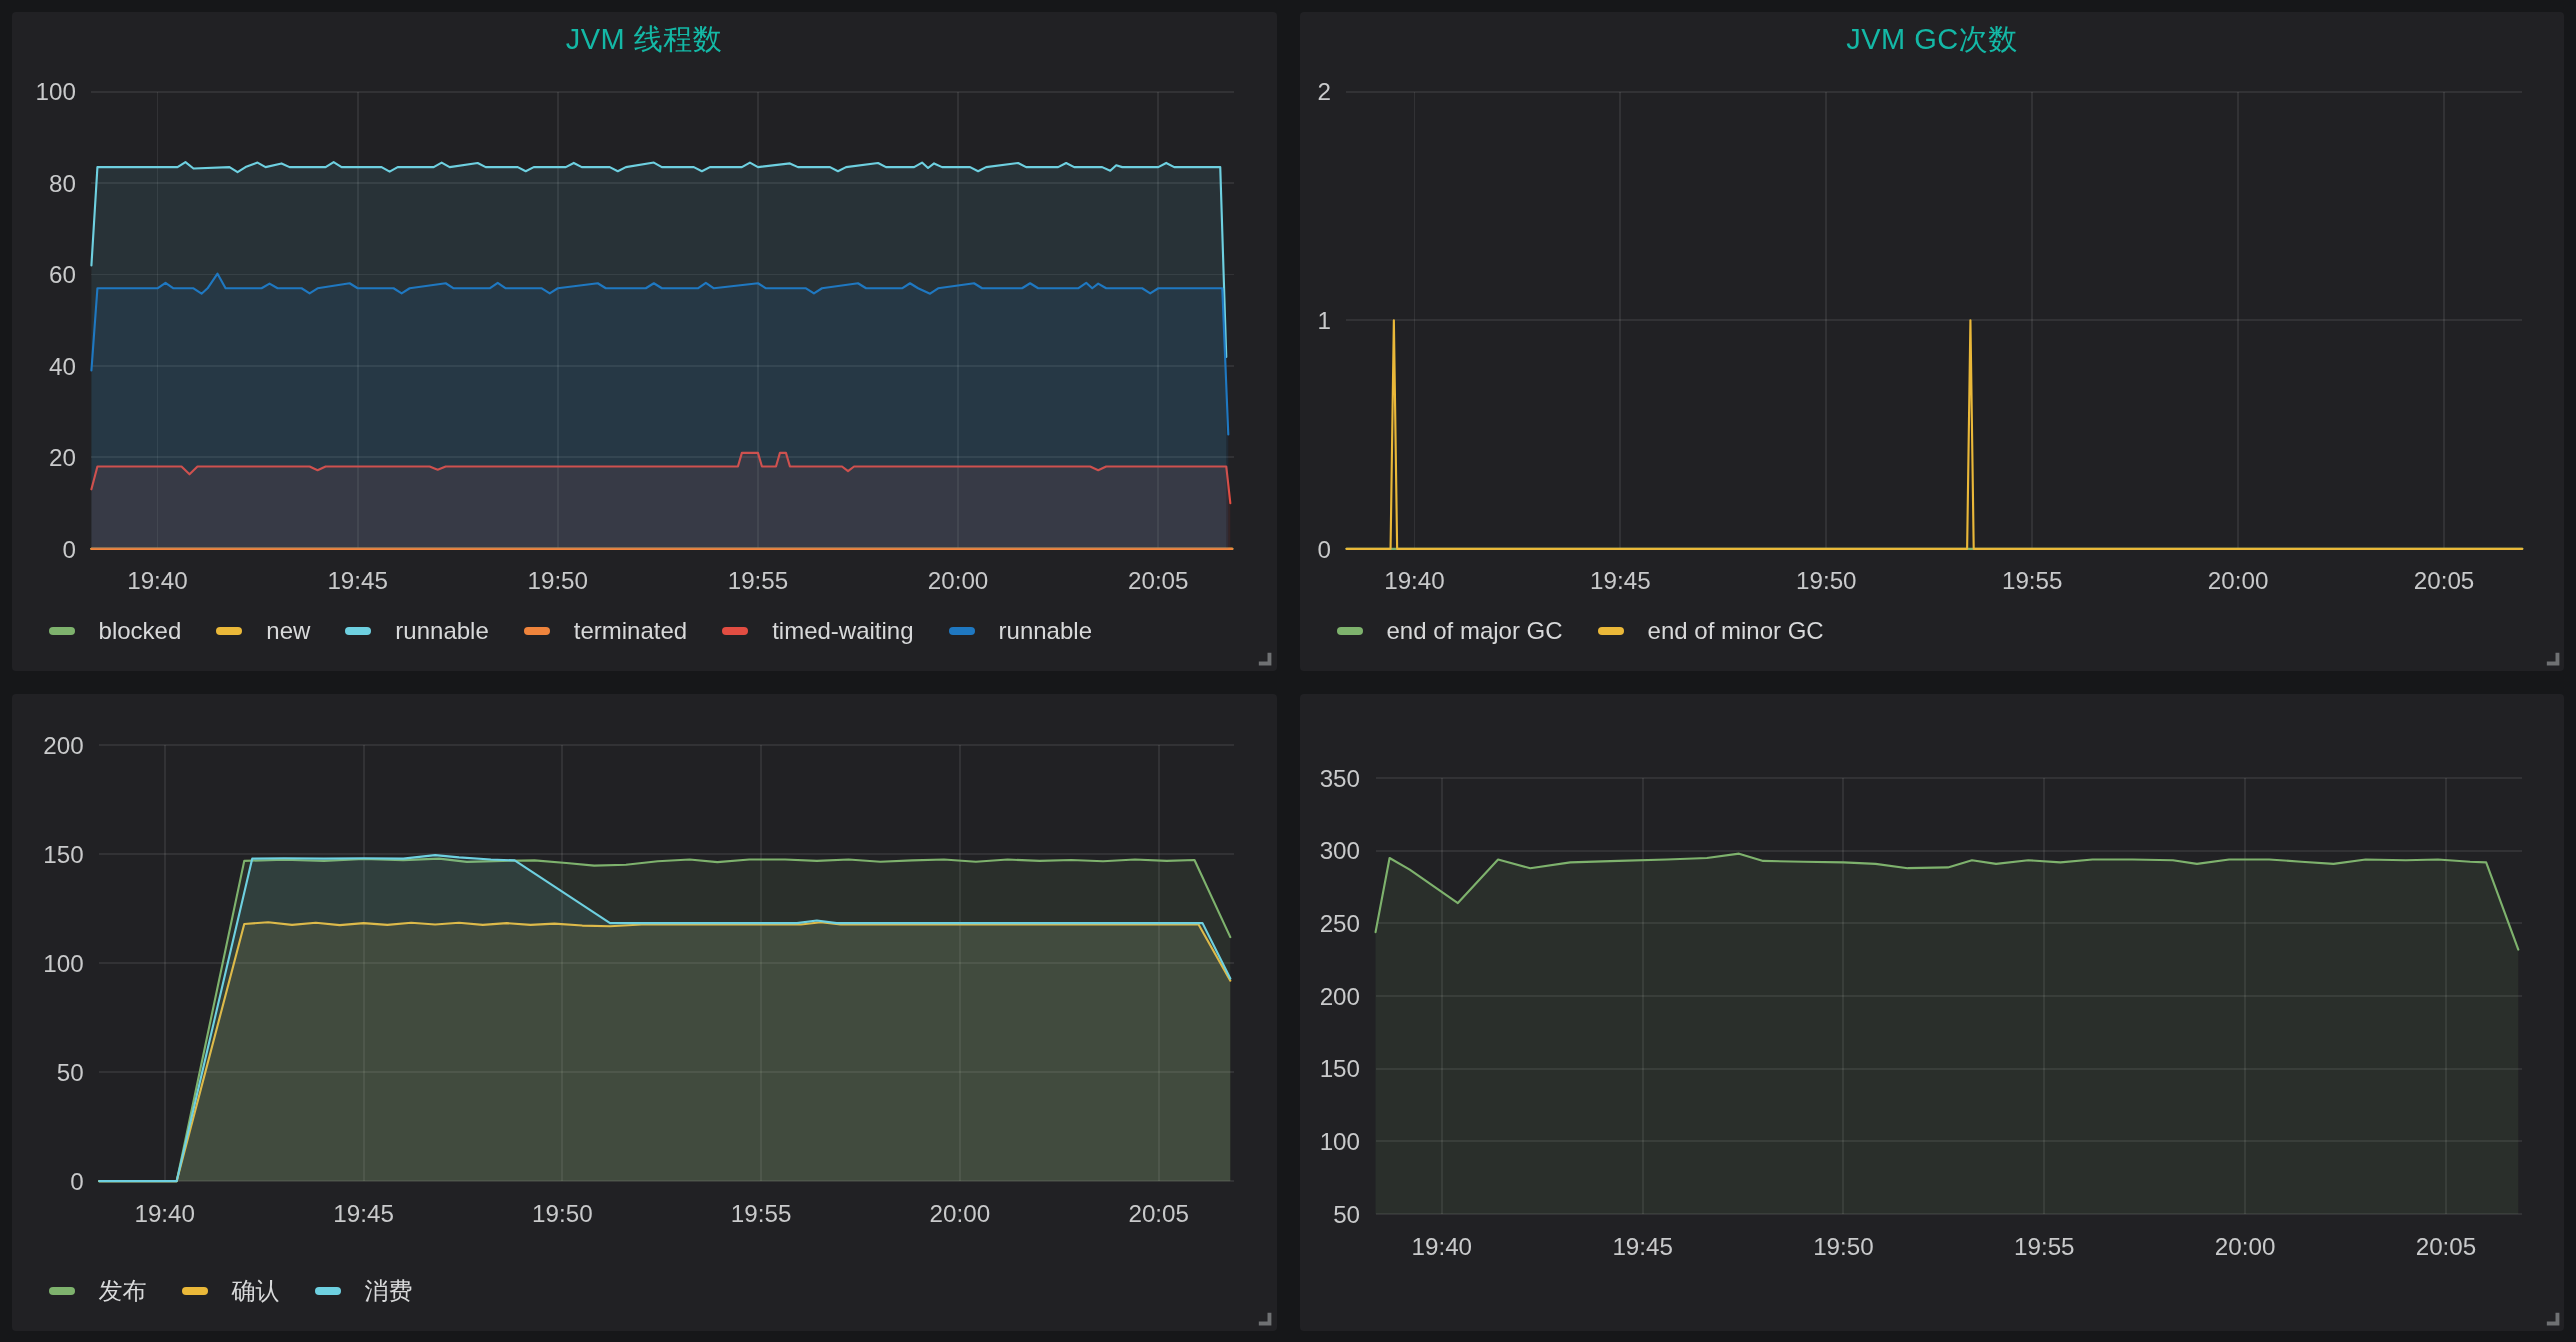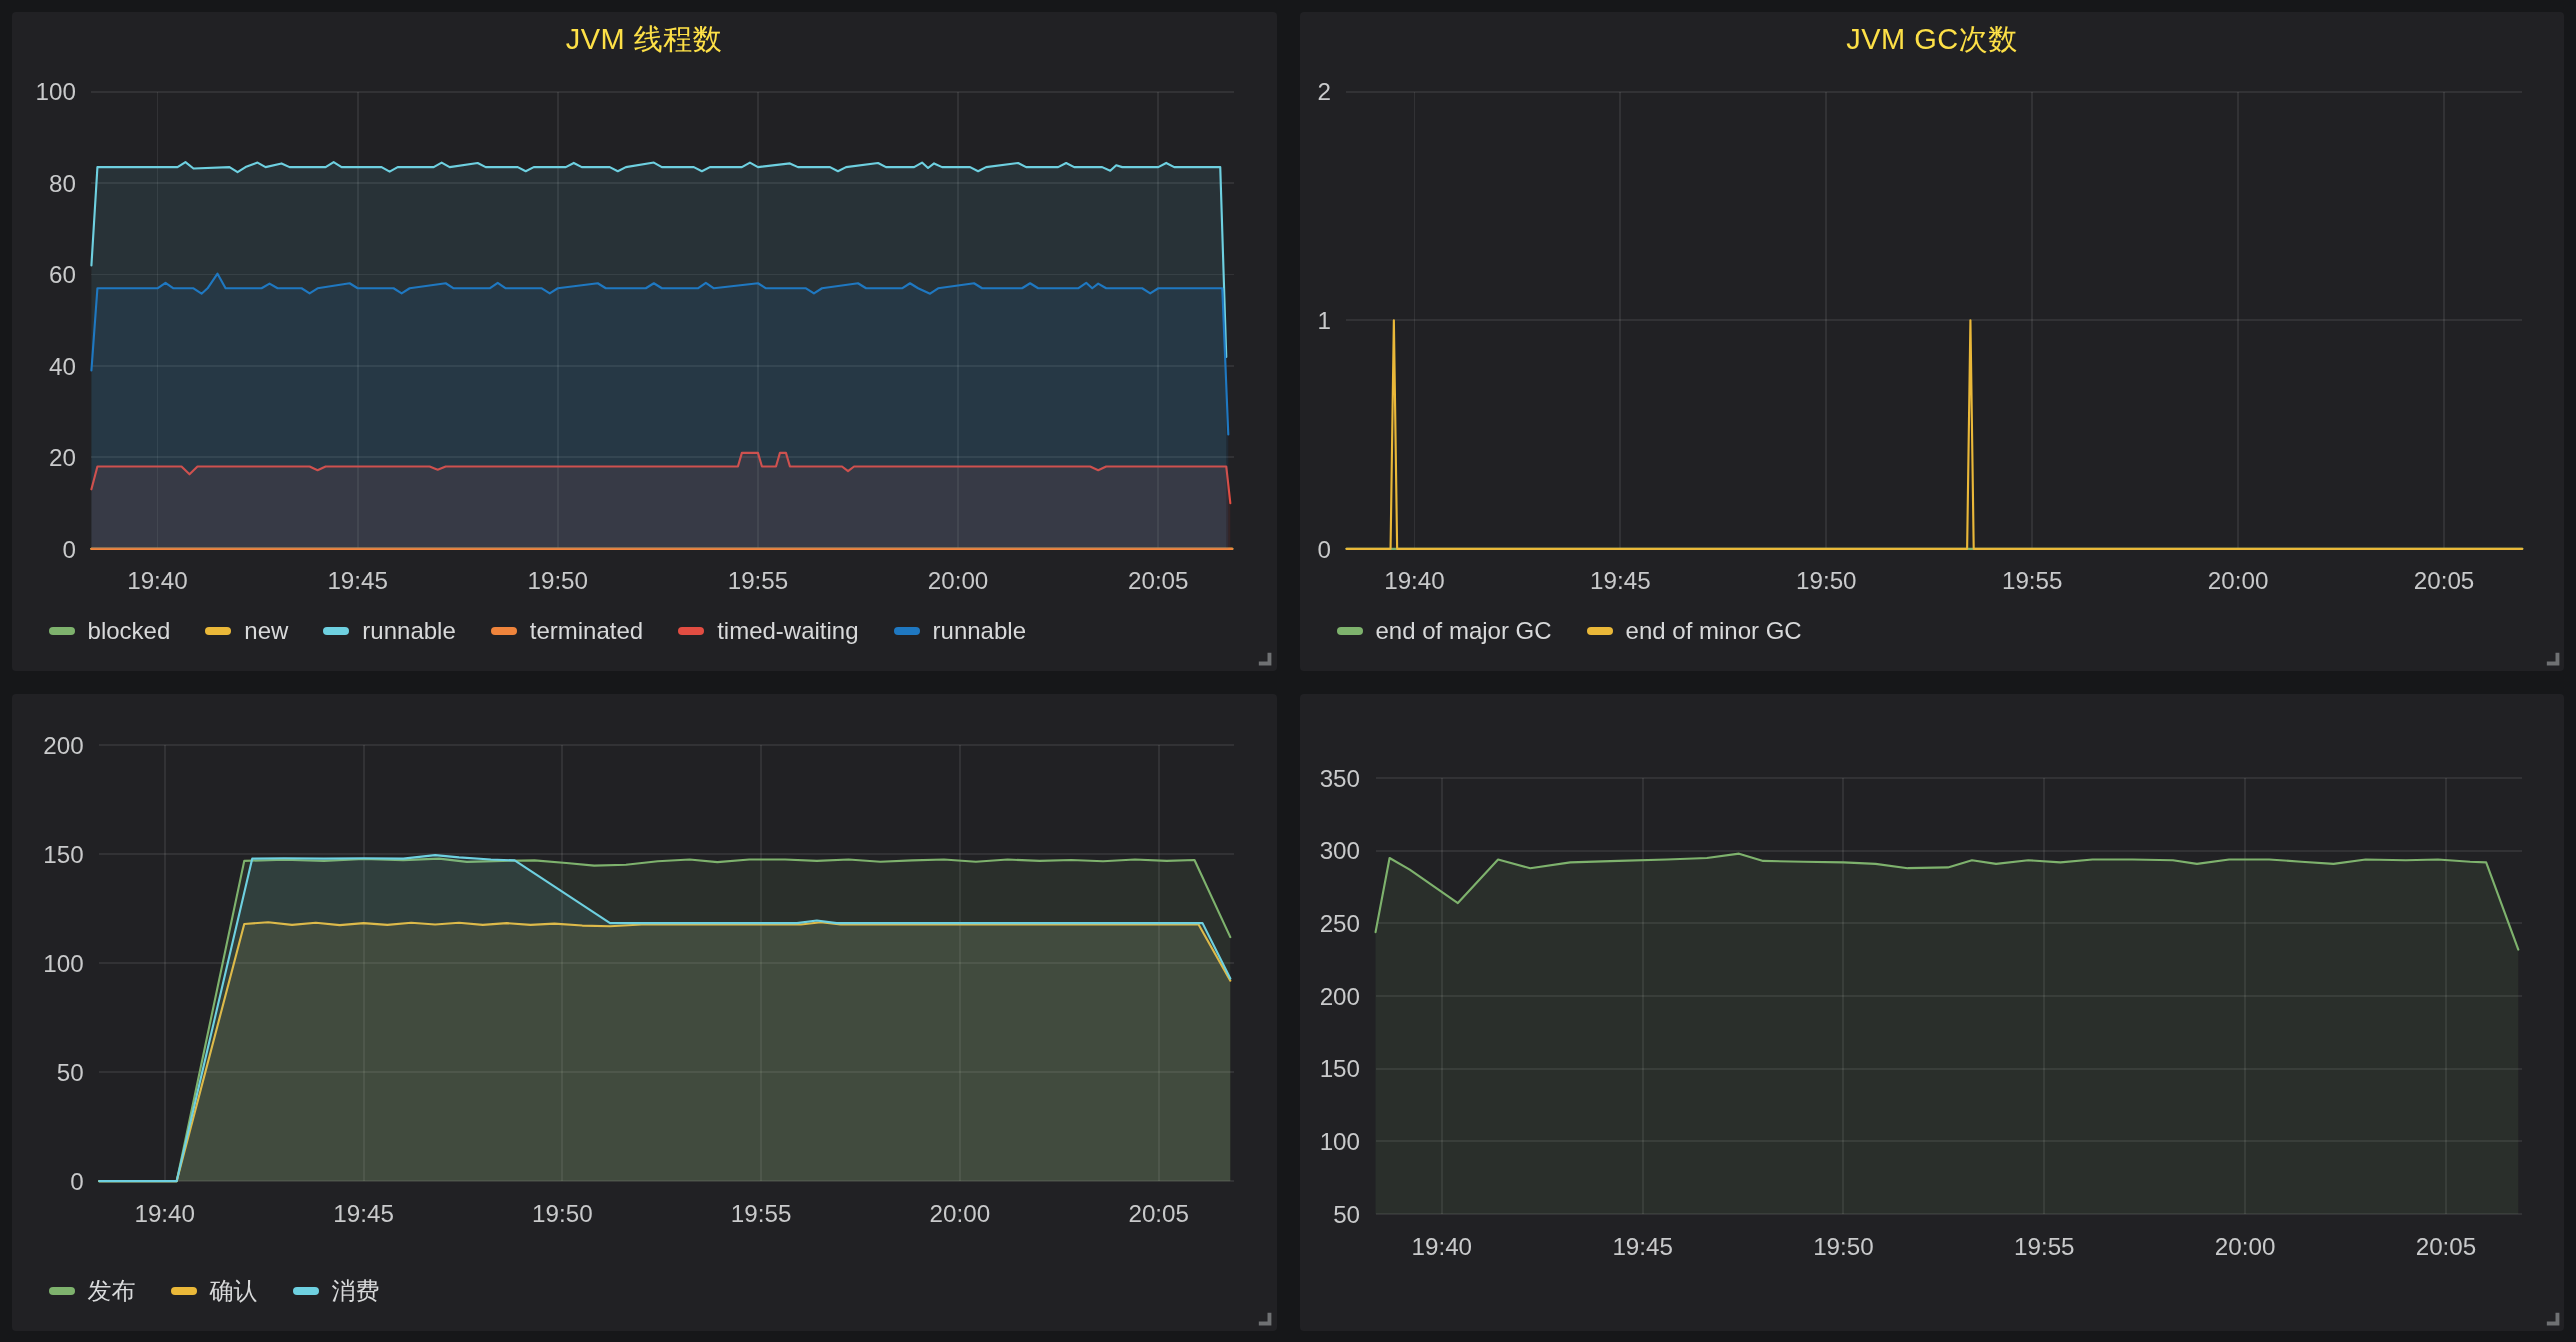--- a/index.html
+++ b/index.html
@@ -13,34 +13,34 @@
     padding:11.6px;display:grid;
     grid-template-columns:1fr 1fr;grid-template-rows:659px 637px;
     gap:23px;background:#161719;
   }
   .panel{
     position:relative;background:#212124;border-radius:3.9px;
     display:flex;flex-direction:column;min-width:0;min-height:0;
   }
   .panel-title{
     height:56px;display:flex;align-items:center;justify-content:center;
-    color:#fde047;font-size:29px;font-weight:500;letter-spacing:0.5px;
+    color:#14b8a6;font-size:29px;font-weight:500;letter-spacing:0.5px;
     cursor:move;flex:0 0 auto;
   }
   .chart-wrap{flex:1 1 auto;min-height:0;position:relative;}
   .chart-wrap svg{position:absolute;inset:0;width:100%;height:100%;display:block;}
   svg .grid{stroke:rgba(255,255,255,0.08);stroke-width:2;shape-rendering:crispEdges;}
   svg text.tick{fill:#c9cacb;font-size:25px;font-family:"Liberation Sans",sans-serif;}
   svg text.ty{text-anchor:end;}
   svg text.tx{text-anchor:middle;}
   .legend{
     flex:0 0 auto;height:52px;display:flex;align-items:center;
     padding:0 19.4px 13.6px 37px;gap:35px;overflow:hidden;
   }
-  .legend-item{display:flex;align-items:center;gap:13px;cursor:pointer;}
+  .legend-item{display:flex;align-items:center;gap:24px;cursor:pointer;}
   .legend-swatch{width:26px;height:8.7px;border-radius:4.8px;flex:0 0 auto;}
   .legend-label{color:#d8d9da;font-size:24px;white-space:nowrap;}
   .resize-handle{
     position:absolute;right:4.8px;bottom:4.8px;width:17.4px;height:17.4px;
     cursor:se-resize;
   }
 </style>
 </head>
 <body>
 

